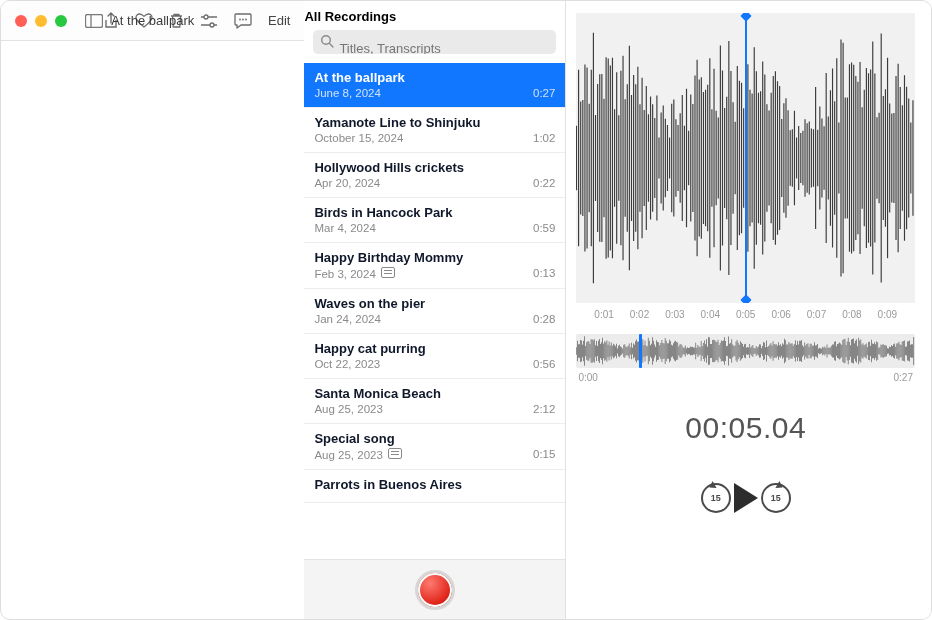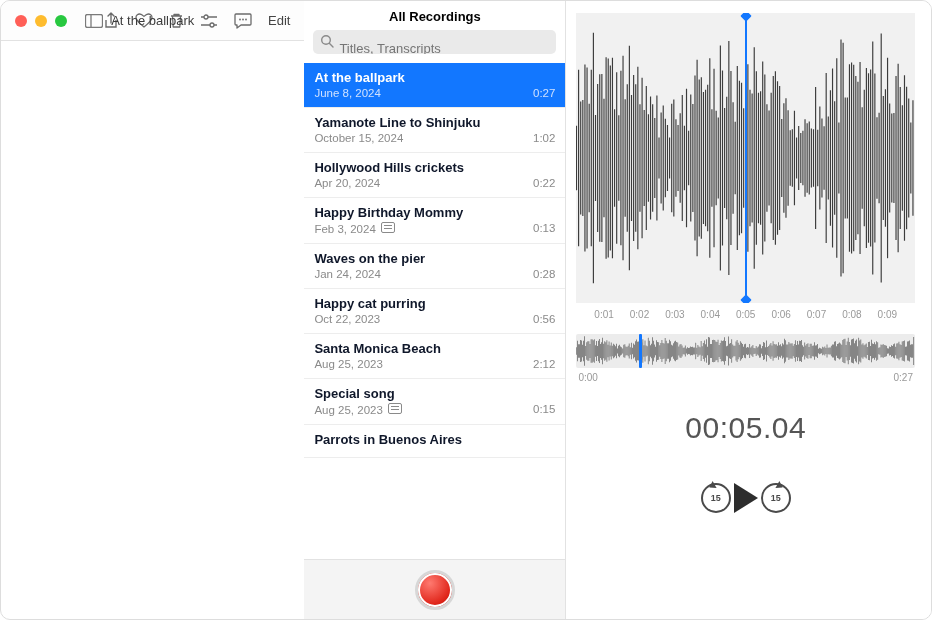--- a/index.html
+++ b/index.html
@@ -8,21 +8,21 @@
   .titlebar { height: 40px; display: flex; align-items: center; padding: 0 14px; border-bottom: 1px solid #e2e2e2; background: #fdfdfd; position: relative; }
   .traffic { display: flex; gap: 8px; }
   .dot { width: 12px; height: 12px; border-radius: 50%; }
   .dot.r { background:#ff5f57; } .dot.y { background:#febc2e; } .dot.g { background:#28c840; }
   .tb-sidebar-icon { margin-left: 18px; color:#7a7a7a; }
   .tb-title { position:absolute; left:50%; transform:translateX(-50%); font-size:13px; color:#3c3c3c; }
   .tb-right { margin-left:auto; display:flex; gap:16px; align-items:center; color:#6b6b6b; }
   .tb-right .edit { font-size:13px; color:#444; }
   .content { flex:1; display:flex; min-height:0; }
   .sidebar { width:262px; border-right:1px solid #e2e2e2; display:flex; flex-direction:column; background:#fff; }
-  .sb-header { text-align:center; font-weight:600; font-size:13px; padding:8px 0 6px; }
+  .sb-header { text-align:left; font-weight:600; font-size:13px; padding:8px 0 6px; }
   .sb-search { margin:0 9px 6px; }
   .sb-search input { width:100%; height:24px; border:none; border-radius:5px; background:#eaeaea; padding:12px 8px 0 26px; font-size:13px; color:#000000; outline:none; }
   .sb-search { position:relative; }
   .sb-search .mag { position:absolute; left:7px; top:4px; color:#8a8a8a; }
   .list { flex:1; overflow:hidden; }
   .item { padding:7px 10px 8px; border-bottom:1px solid #ededed; cursor:default; }
   .item .title { font-size:13px; font-weight:600; color:#0f172a; }
   .item .row2 { display:flex; justify-content:space-between; font-size:11.5px; color:#8a8a8a; margin-top:2px; align-items:center;}
   .item.selected { background:#1277ff; }
   .item.selected .title { color:#fff; }
@@ -128,20 +128,27 @@
             <div class="row2">
               <span>October 15, 2024</span>
               <span>1:02</span>
             </div>
           </div>
           <div class="item">
             <div class="title">Hollywood Hills crickets</div>
             <div class="row2">
               <span>Apr 20, 2024</span>
               <span>0:22</span>
+            </div>
+          </div>
+          <div class="item">
+            <div class="title">Birds in Hancock Park</div>
+            <div class="row2">
+              <span>Mar 4, 2024</span>
+              <span>0:59</span>
             </div>
           </div>
           <div class="item">
             <div class="title">Happy Birthday Mommy</div>
             <div class="row2">
               <span>Feb 3, 2024<span class="badge-ts"></span></span>
               <span>0:13</span>
             </div>
           </div>
           <div class="item">

